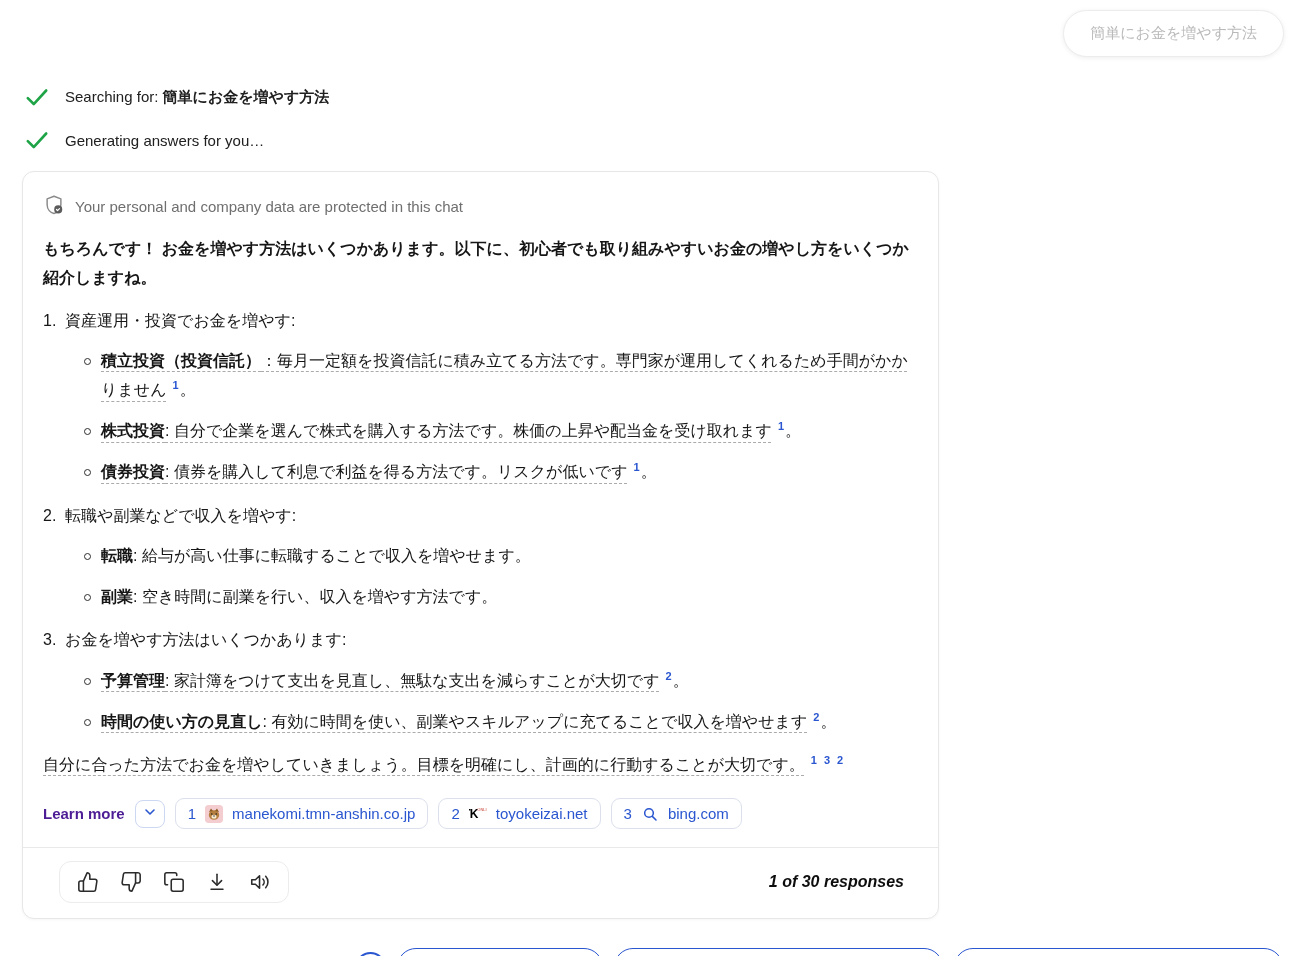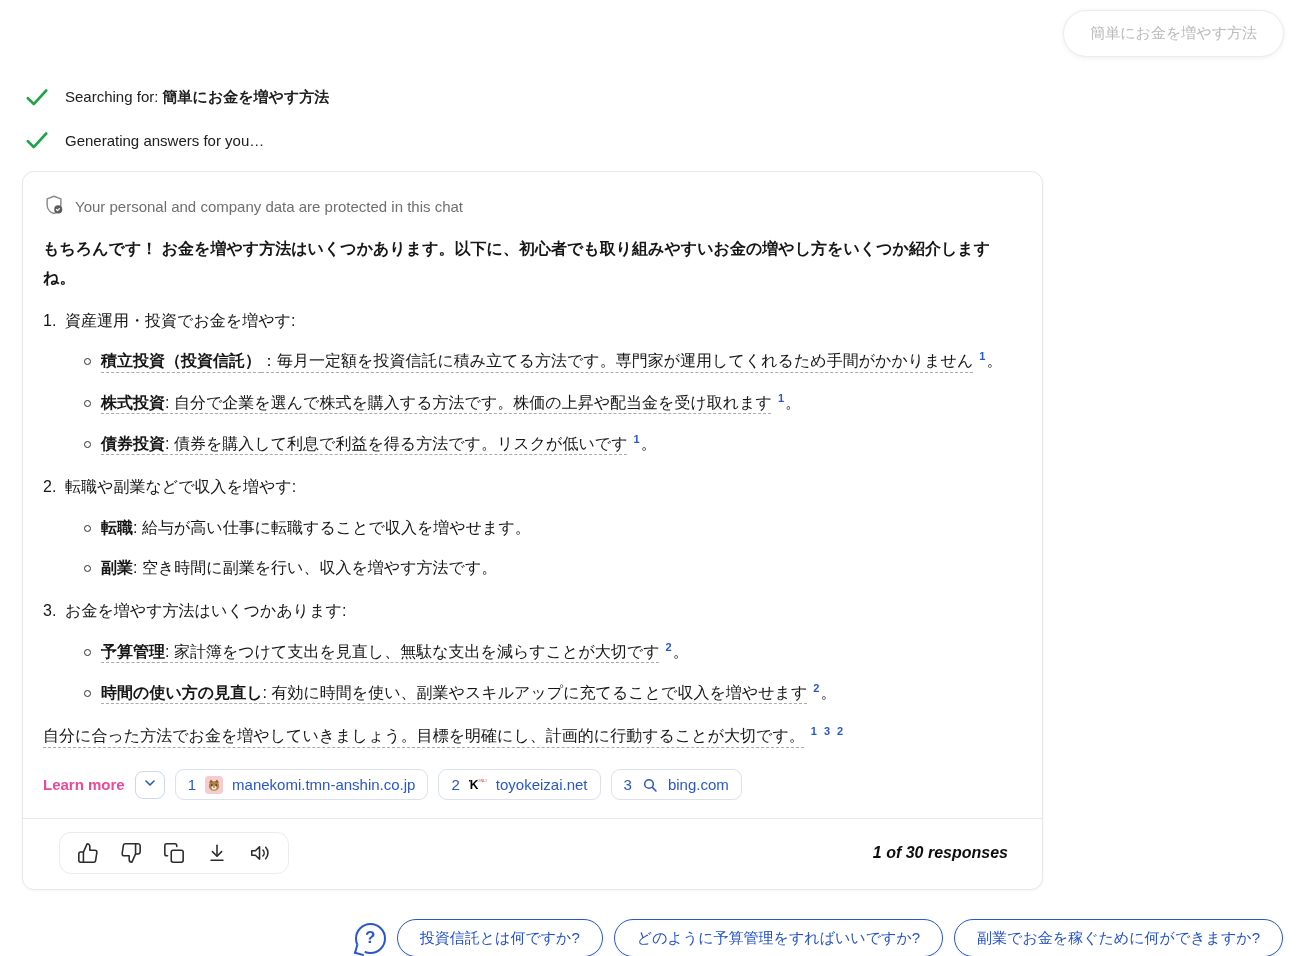--- a/index.html
+++ b/index.html
@@ -12,40 +12,40 @@
     border:1px solid #ececec; border-radius:26px; background:#fff;
     box-shadow:0 1px 5px rgba(0,0,0,.07); color:#b9b9b9; font-size:15px; }
 
   
   .status-wrap { padding:84px 0 0 24px; }
   .status-row { display:flex; align-items:center; gap:15px; margin-bottom:17px; font-size:15px; color:#202020; }
   .status-row .q { font-weight:700; }
   .check-icon svg { display:block; }
 
   
-  .card { margin:18px 0 0 22px; width:1021px; border:1px solid #e7e7e7; border-radius:12px;
+  .card { margin:18px 0 0 22px; width:917px; border:1px solid #e7e7e7; border-radius:12px;
     background:#fff; box-shadow:0 1px 3px rgba(0,0,0,.04); padding:20px 20px 0; }
   .privacy { display:flex; align-items:center; gap:10px; color:#6f6f6f; font-size:15px; margin:2px 0 16px; }
 
   .answer { font-size:16px; line-height:1.8; color:#161616; }
   .answer p.intro { margin:0 4px 14px 0;font-weight:bold; }
   .ol-row { display:flex; margin:4px 0 12px; }
   .ol-num { flex:none; width:22px; }
   .sub-list { list-style:none; padding-left:58px; margin:0 0 14px; }
   .sub-list li { position:relative; margin:12px 0; }
   .sub-list li::before { content:""; position:absolute; left:-17px; top:11px; width:5px; height:5px;
     border:1.5px solid #2e2e2e; border-radius:50%; background:#fff; }
   .cited { text-decoration-line:underline; text-decoration-style:dashed;
     text-decoration-color:#ababab; text-decoration-thickness:1px; text-underline-offset:5px; }
   sup.ref { color:#2a56d0; font-size:11px; font-weight:700; margin:0 1px 0 6px; cursor:pointer; }
   .outro { margin:6px 0 16px; }
 
   
   .learn-row { display:flex; align-items:center; gap:10px; margin:18px 0 18px; }
-  .learn-label { font-weight:700; font-size:15px; color:#ec4899; }
+  .learn-label { font-weight:700; font-size:15px; color:#4c1d95; }
   .chev-btn { width:30px; height:28px; border:1px solid #ccd7f2; border-radius:8px; background:#fff;
     display:flex; align-items:center; justify-content:center; cursor:pointer; }
   .chip { display:flex; align-items:center; gap:9px; height:31px; padding:0 12px;
     border:1px solid #dbe0ec; border-radius:9px; background:#fff; cursor:pointer;
     color:#2a56d0; font-size:15px; }
   .chip .num { color:#2a56d0; }
   .favicon-box { width:18px; height:18px; border-radius:3px; overflow:hidden; display:flex;
     align-items:center; justify-content:center; }
   .tk-logo { display:flex; flex-direction:row; align-items:flex-start; line-height:1; }
   .tk-top { font-weight:700; color:#000; font-size:12px; letter-spacing:-1px; }

